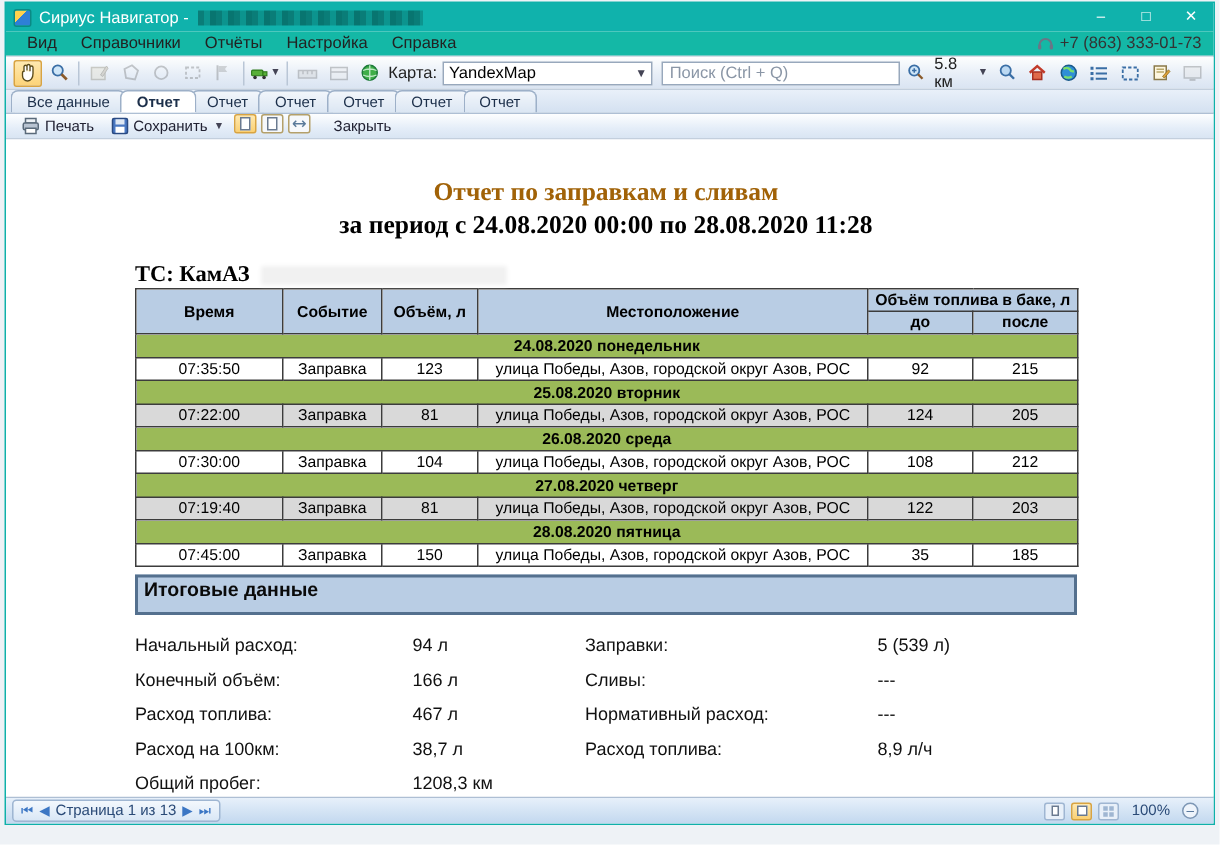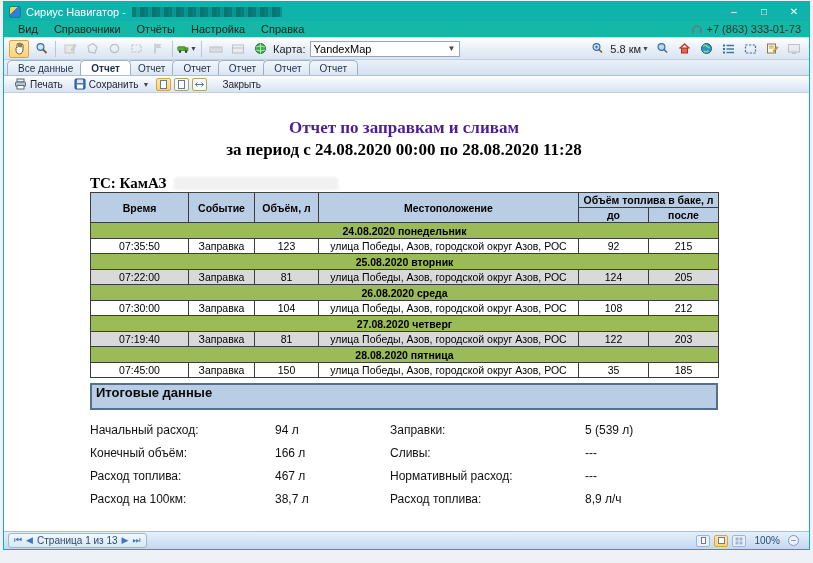--- a/index.html
+++ b/index.html
@@ -44,33 +44,33 @@
   .caret-sm { font-size:7px; color:#445; margin-left:1px; }
 
   
   .tabstrip { height:16px; flex:0 0 auto; background:linear-gradient(#e9f0f9,#d4e1f1); display:flex; align-items:flex-end; padding-left:3px; border-bottom:1px solid #aebfd4;}
   .tab { font-size:10px; color:#1c2f4a; padding:1px 10px 1px 10px; margin-right:-4px; height:15px;
          border:1px solid #9db0c8; border-bottom:none; border-radius:5px 5px 0 0;
          background:linear-gradient(#f2f6fb,#dbe6f3); display:flex; align-items:center; white-space:nowrap; }
   .tab.active { background:#fff; font-weight:bold; position:relative; z-index:2; }
 
   
-  .report-toolbar { height:17px; flex:0 0 auto; display:flex; align-items:center; gap:3px; padding-left:6px;
+  .report-toolbar { height:17px; flex:0 0 auto; display:flex; gap:3px; padding-left:6px;
                     background:linear-gradient(#fdfeff,#e4edf8 60%,#d9e5f3); border-bottom:1px solid #c3cfdd;
                     font-size:10px; color:#223; }
   .rtb-btn { display:flex; align-items:center; gap:3px; padding:1px 4px; border-radius:2px; }
   .mini-toggle { width:15px; height:13px; border:1px solid #b4a06a; border-radius:2px; background:#f6f8fb;
                  display:flex; align-items:center; justify-content:center; }
   .mini-toggle.on { background:linear-gradient(#ffe9b0,#fbd072); border-color:#d9a441; }
   .pg-glyph { width:7px; height:9px; background:#fff; border:1px solid #6a7a90; }
 
   
   .viewport { flex:1 1 auto; background:#fff; overflow:hidden; position:relative; }
   .report-wrap { width:628px; margin:24px 0 0 86px; }
-  .rep-title { font-family:"Liberation Serif", serif; font-weight:bold; font-size:17px; text-align:center; line-height:22px; color:#4c1d95; }
+  .rep-title { font-family:"Liberation Serif", serif; font-weight:bold; font-size:17px; text-align:center; line-height:22px; color:#a16207; }
   .rep-sub   { font-family:"Liberation Serif", serif; font-weight:bold; font-size:17px; text-align:center; line-height:22px; color:#000; }
   .vehicle   { font-family:"Liberation Serif", serif; font-weight:bold; font-size:15px; margin-top:14px; color:#000; display:flex; align-items:center;}
   .redact-plate { display:inline-block; width:160px; height:9px; margin-left:10px; background:#f1f1f1; box-shadow:0 0 3px 2px #f1f1f1; }
 
   table.fuel { border-collapse:collapse; width:628px; table-layout:fixed; font-size:10.5px; }
   table.fuel th, table.fuel td { border:1px solid #3c3c3c; text-align:center; padding:1px 2px; color:#000;
                                  overflow:hidden; white-space:nowrap; }
   table.fuel thead th { background:#b9cde4; font-weight:bold; height:15px; }
   tr.day-row td { background:#9bba58; font-weight:bold; height:16px; }
   tr.data-row td { background:#fff; height:15px; }
@@ -209,20 +209,23 @@
     <div class="tb-btn">
       <svg width="13" height="13" viewBox="0 0 13 13">
         <circle cx="6.5" cy="6.5" r="5" fill="#3fae49" stroke="#1d7a3a"></circle>
         <path d="M2 5 Q6.5 3 11 5 M2 8 Q6.5 10 11 8 M6.5 1.5 V11.5" stroke="#bfe8c6" stroke-width="0.9" fill="none"></path>
       </svg>
     </div>
     <span class="tb-label">Карта:</span>
     <div class="tb-select">
       <span>YandexMap</span>
       <span class="caret">▼</span>
+    </div>
+    <div class="tb-search">
+      <span>Поиск (Ctrl + Q)</span>
     </div>
     <div style="flex:1"></div>
     <div class="tb-btn">
       <svg width="13" height="13" viewBox="0 0 13 13">
         <circle cx="5.5" cy="5" r="3.4" fill="#cfe6f8" stroke="#3a6ea5" stroke-width="1.2"></circle>
         <line x1="4" y1="5" x2="7" y2="5" stroke="#3a6ea5"></line>
           <line x1="5.5" y1="3.5" x2="5.5" y2="6.5" stroke="#3a6ea5"></line>
         <line x1="8" y1="7.5" x2="11" y2="10.5" stroke="#8a5a2a" stroke-width="1.6"></line>
       </svg>
     </div>
@@ -435,20 +438,26 @@
             <div class="sum-val-l">467 л</div>
             <div class="sum-label-r">Нормативный расход:</div>
             <div class="sum-val-r">---</div>
           </div>
           <div class="sum-row">
             <div class="sum-label-l">Расход на 100км:</div>
             <div class="sum-val-l">38,7 л</div>
             <div class="sum-label-r">Расход топлива:</div>
             <div class="sum-val-r">8,9 л/ч</div>
           </div>
+          <div class="sum-row">
+            <div class="sum-label-l">Общий пробег:</div>
+            <div class="sum-val-l">1208,3 км</div>
+            <div class="sum-label-r"></div>
+            <div class="sum-val-r"></div>
+          </div>
         </div>
     </div>
   </div>
 
   <div class="statusbar">
     <div class="pager">
       <span class="pg-btn">⏮</span>
       <span class="pg-btn">◀</span>
       <span>Страница 1 из 13</span>
       <span class="pg-btn">▶</span>

